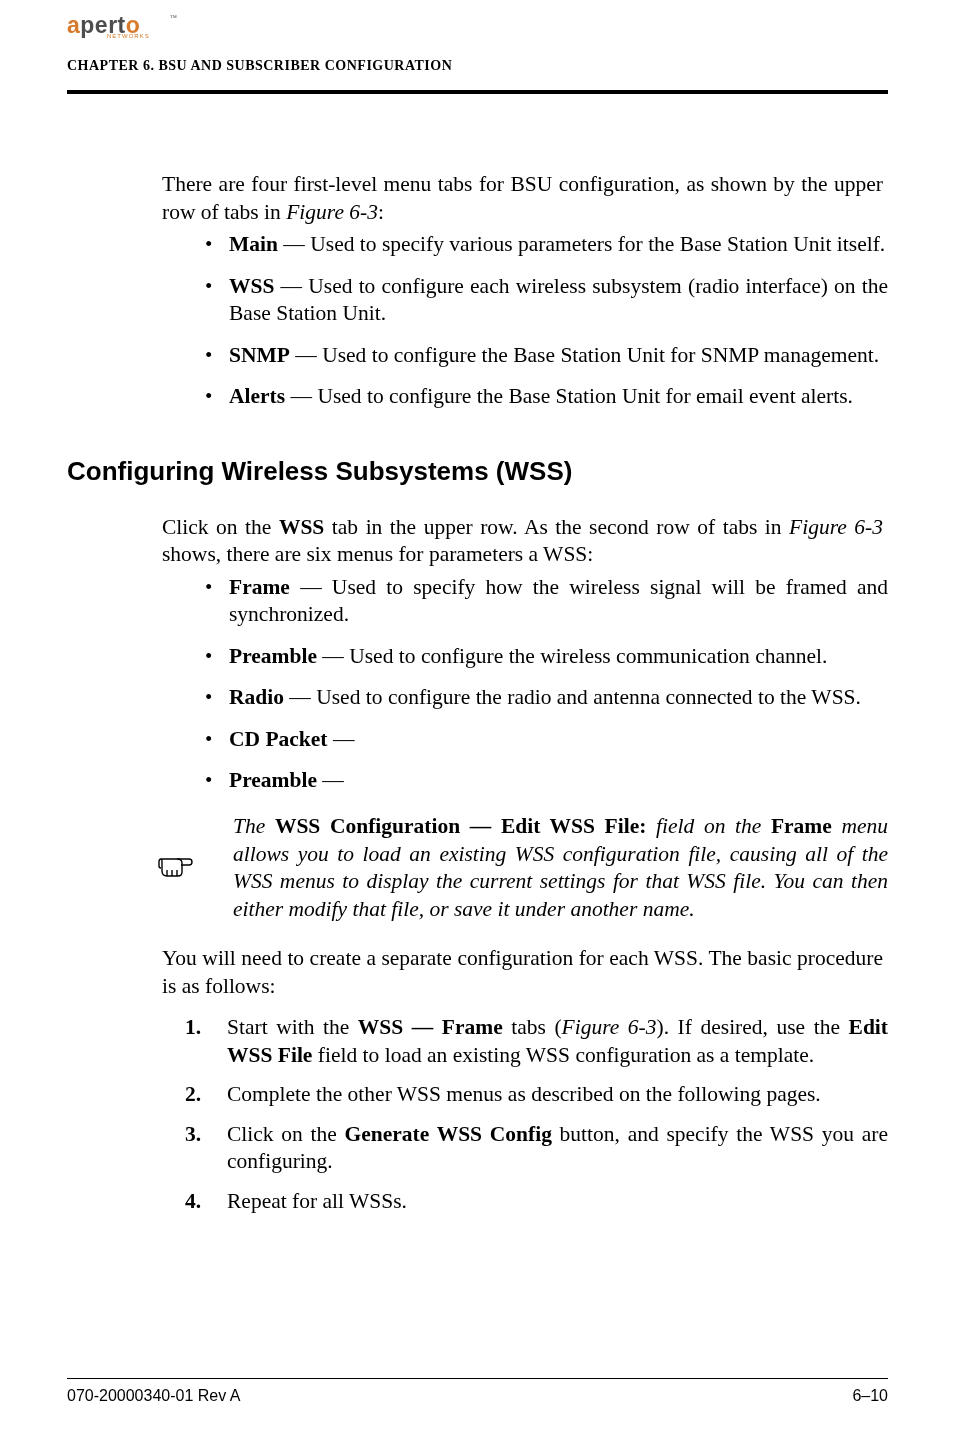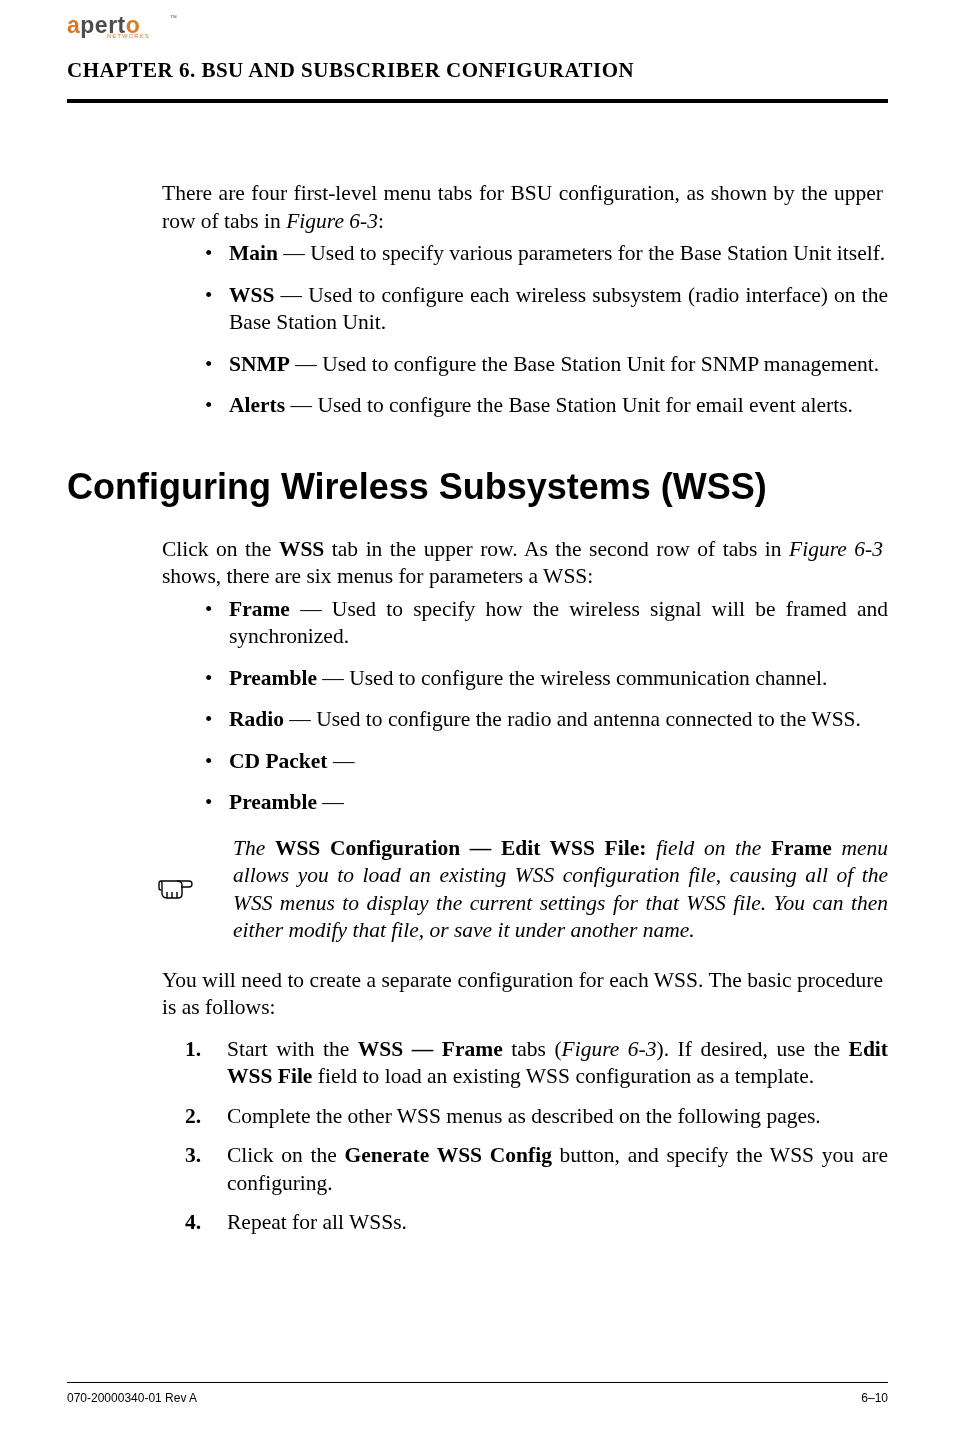--- a/index.html
+++ b/index.html
@@ -49,21 +49,21 @@
   }
   .logo-tm {
     position: absolute;
     left: 103px;
     top: 2px;
     font-size: 7px;
     color: #4d4d4d;
   }
   .running-head {
     font-family: "Times New Roman", Times, serif;
-    font-size: 21px;
+    font-size: 14px;
     font-variant: small-caps;
     letter-spacing: 0.5px;
     font-weight: bold;
     color: #000;
     padding-top: 14px;
     white-space: nowrap;
   }
   .hr-top {
     height: 4px;
     background: #000;
@@ -93,21 +93,21 @@
     content: "•";
     position: absolute;
     left: 0;
     top: 0;
     font-size: 21px;
   }
   .bold { font-weight: bold; }
   h2.section {
     font-family: Arial, Helvetica, sans-serif;
     font-weight: bold;
-    font-size: 36px;
+    font-size: 26px;
     margin: 44px 0 26px -90px;
   }
   .note-block {
     display: flex;
     align-items: center;
     margin: 18px 0 22px 0;
     gap: 32px;
   }
   .note-icon {
     flex: 0 0 44px;
@@ -148,21 +148,21 @@
   }
   .hr-bot {
     height: 1.5px;
     background: #000;
     margin-bottom: 8px;
   }
   .footer-row {
     display: flex;
     justify-content: space-between;
     font-family: Arial, Helvetica, sans-serif;
-    font-size: 12px;
+    font-size: 16px;
   }
 </style>
 </head>
 <body>
 
 <div class="page">
   <div class="header-row">
     <div class="logo">
       <span class="logo-a"><span class="highlight">a</span>pert<span class="highlight">o</span></span>
       <span class="logo-sub">NETWORKS</span>

